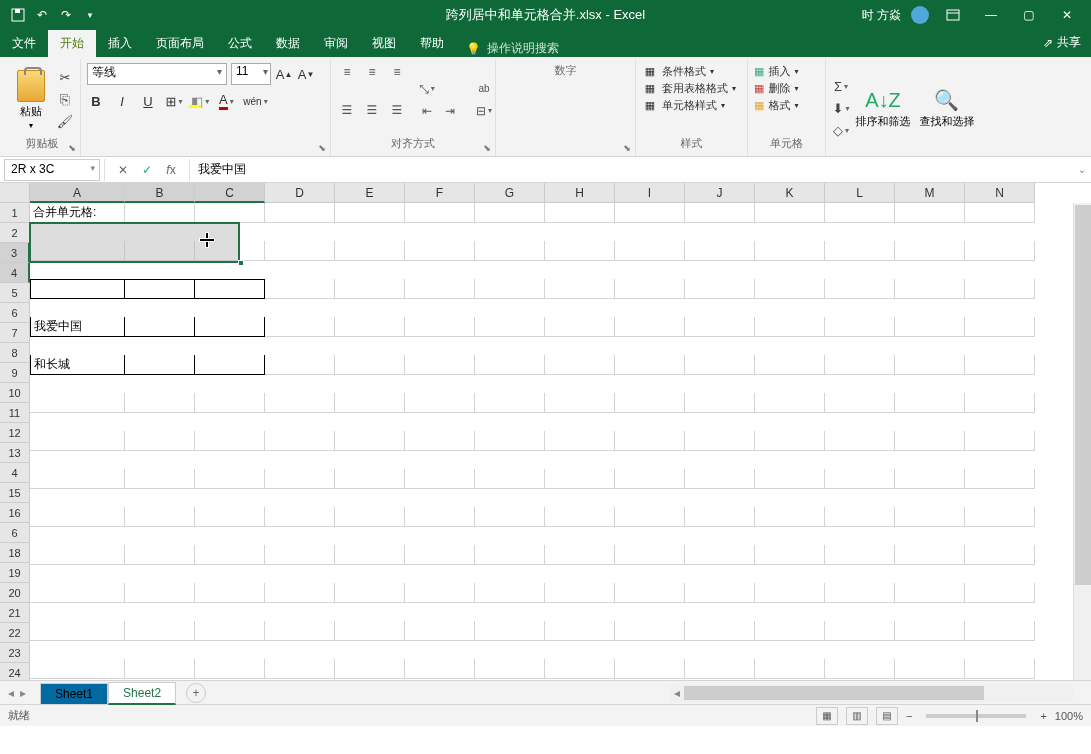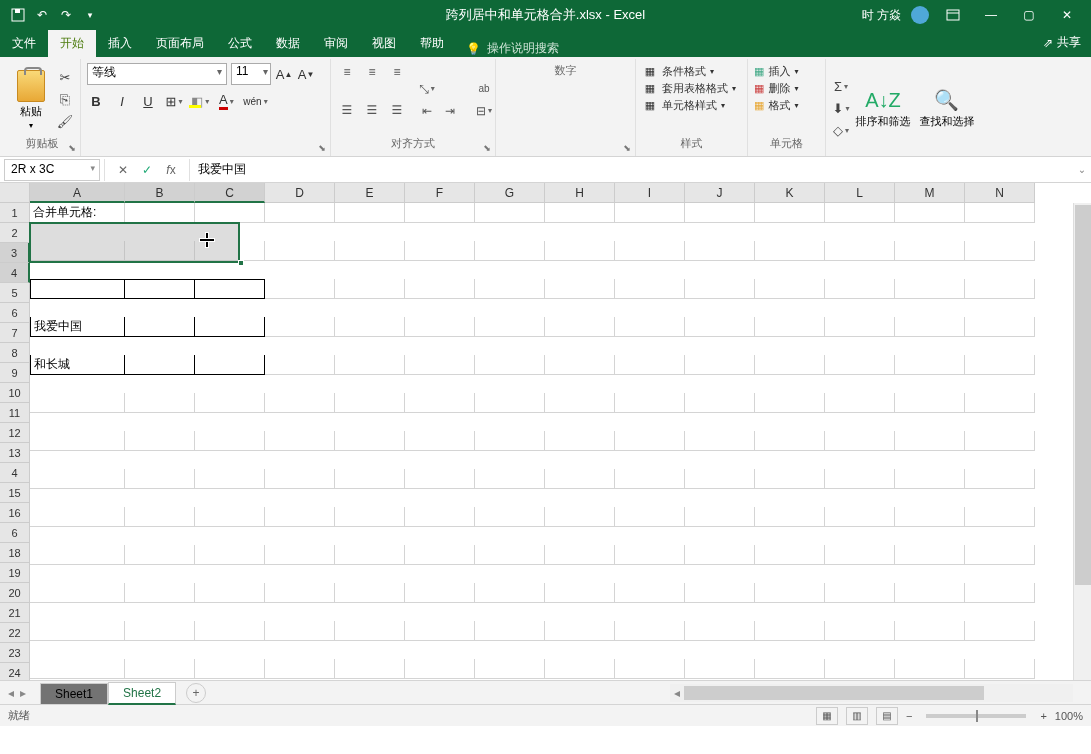--- a/index.html
+++ b/index.html
@@ -63,21 +63,21 @@
 .sel-rect{position:absolute;border:2px solid #217346;background:rgba(180,180,180,.45);pointer-events:none}
 .sel-handle{position:absolute;width:6px;height:6px;background:#217346;border:1px solid #fff}
 .cursor-plus{position:absolute;width:14px;height:14px;pointer-events:none}
 .cursor-plus::before,.cursor-plus::after{content:"";position:absolute;background:#000}
 .cursor-plus::before{left:6px;top:0;width:2px;height:14px;box-shadow:0 0 0 1px #fff}
 .cursor-plus::after{top:6px;left:0;height:2px;width:14px;box-shadow:0 0 0 1px #fff}
 .vscroll{position:absolute;right:0;top:20px;bottom:0;width:18px;background:#f0f0f0;border-left:1px solid #ddd}
 .vthumb{width:16px;height:380px;background:#cdcdcd;margin:2px auto}
 .sheet-tabs{height:24px;border-top:1px solid #d4d4d4;display:flex;align-items:center;background:#f3f3f3;font-size:12px;position:relative}
 .st-nav{width:40px;display:flex;gap:6px;padding-left:8px;color:#888}
-.st{padding:3px 14px;border:1px solid #ccc;border-bottom:none;background:#737373;cursor:pointer;margin-top:2px}
+.st{padding:3px 14px;border:1px solid #ccc;border-bottom:none;background:#0369a1;cursor:pointer;margin-top:2px}
 .st.active{border-bottom:2px solid #217346;color:#217346;background:#fff}
 .st-add{width:20px;height:20px;border:1px solid #ccc;border-radius:50%;display:flex;align-items:center;justify-content:center;margin-left:10px;cursor:pointer;color:#666}
 .hscroll{position:absolute;right:18px;left:670px;height:18px;top:3px;background:#f0f0f0;display:flex;align-items:center}
 .hthumb{width:300px;height:14px;background:#cdcdcd}
 .statusbar{height:22px;background:#f3f3f3;border-top:1px solid #d4d4d4;display:flex;align-items:center;font-size:11px;color:#555;padding:0 8px}
 .sb-right{margin-left:auto;display:flex;align-items:center;gap:8px}
 .view-btn{width:22px;height:18px;border:1px solid #ccc;display:flex;align-items:center;justify-content:center;cursor:pointer;font-size:10px}
 .zoom-slider{width:100px;height:4px;background:#ccc;position:relative;margin:0 6px}
 .zoom-slider::before{content:"";position:absolute;left:50%;top:-4px;width:2px;height:12px;background:#888}
 svg{display:block}

